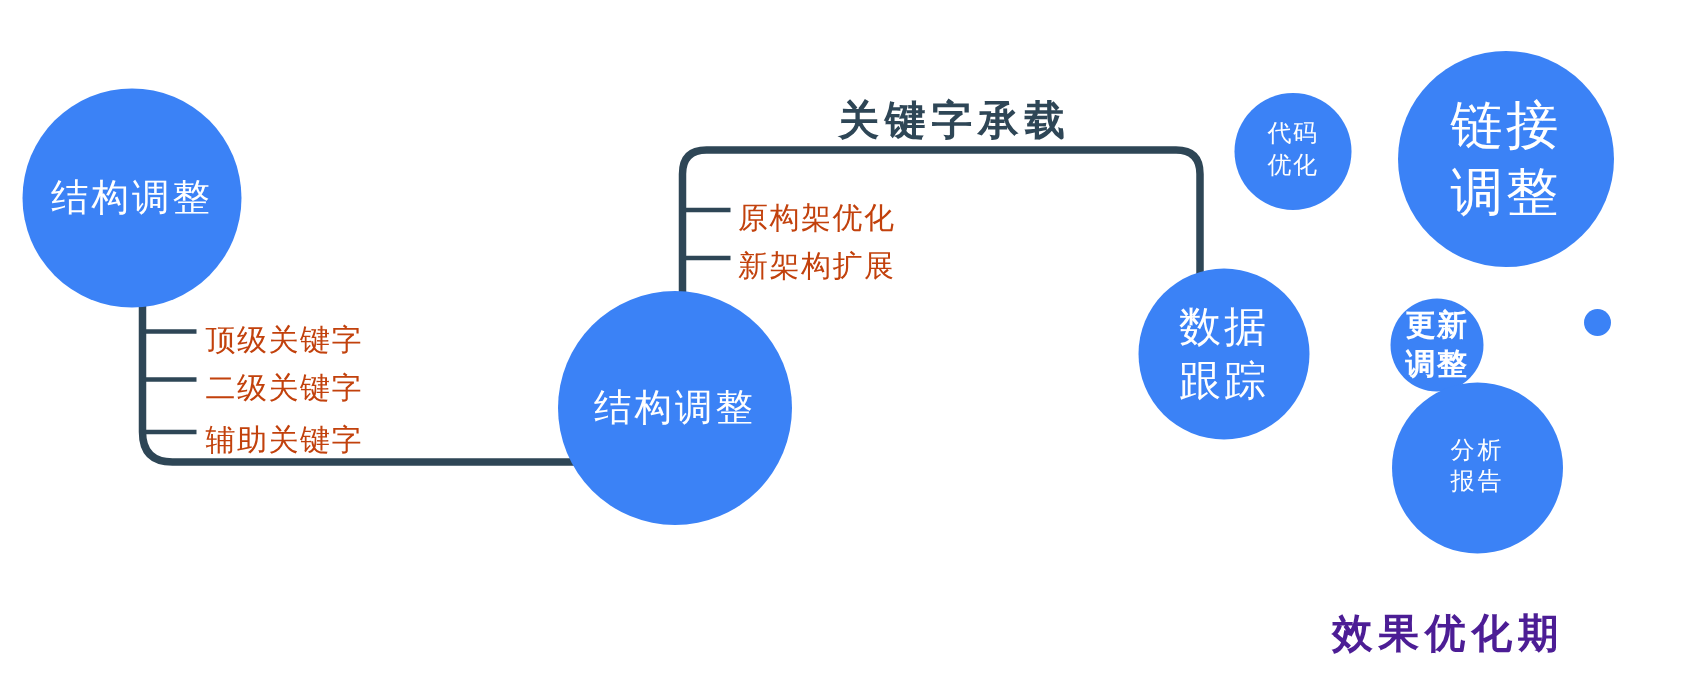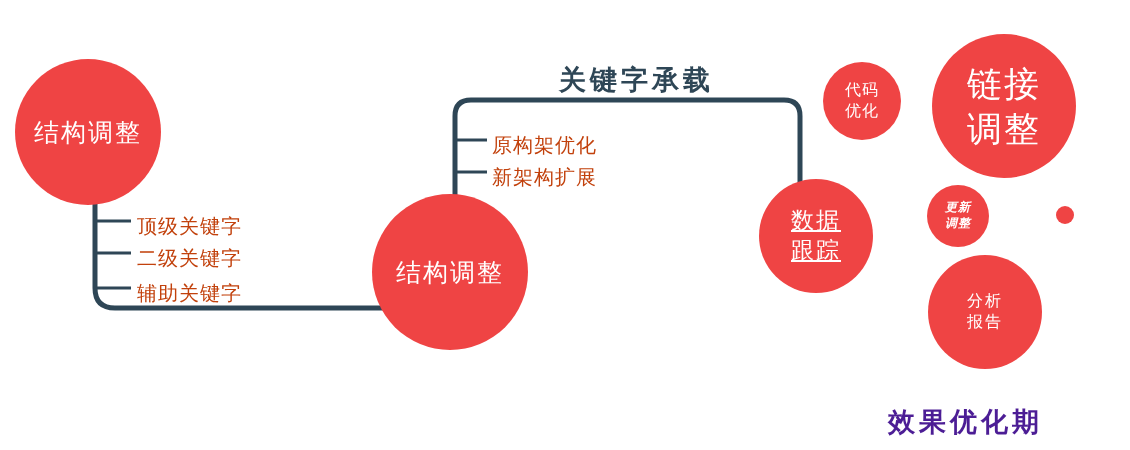--- a/index.html
+++ b/index.html
@@ -23,21 +23,21 @@
   }
   .tick-line {
     fill: none;
     stroke: #2e4656;
     stroke-width: 3;
   }
   .node {
     position: absolute;
     z-index: 2;
     border-radius: 50%;
-    background: #ef4444;
+    background: #3b82f6;
     color: #ffffff;
     display: flex;
     flex-direction: column;
     align-items: center;
     justify-content: center;
     text-align: center;
     line-height: 1.3;
     letter-spacing: 2px;
   }
   .edge-label {
@@ -82,36 +82,36 @@
   </svg>
 
   <div class="node" style="left:15px; top:59px; width:146px; height:146px; font-size:25px;">
     <span>结构调整</span>
   </div>
 
   <div class="node" style="left:372px; top:194px; width:156px; height:156px; font-size:25px;">
     <span>结构调整</span>
   </div>
 
-  <div class="node" style="left:759px; top:179px; width:114px; height:114px; font-size:23px;text-decoration:underline;">
+  <div class="node" style="left:759px; top:179px; width:114px; height:114px; font-size:28px;">
     <span>数据</span>
     <span>跟踪</span>
   </div>
 
   <div class="node" style="left:823px; top:62px; width:78px; height:78px; font-size:16px; letter-spacing:1px;">
     <span>代码</span>
     <span>优化</span>
   </div>
 
   <div class="node" style="left:932px; top:34px; width:144px; height:144px; font-size:35px;">
     <span>链接</span>
     <span>调整</span>
   </div>
 
-  <div class="node" style="left:927px; top:185px; width:62px; height:62px; font-size:12px; font-weight:bold; letter-spacing:1px;font-style:italic;">
+  <div class="node" style="left:927px; top:199px; width:62px; height:62px; font-size:20px; font-weight:bold; letter-spacing:1px;">
     <span>更新</span>
     <span>调整</span>
   </div>
 
   <div class="node" style="left:1056px; top:206px; width:18px; height:18px;"></div>
 
   <div class="node" style="left:928px; top:255px; width:114px; height:114px; font-size:16px;">
     <span>分析</span>
     <span>报告</span>
   </div>

